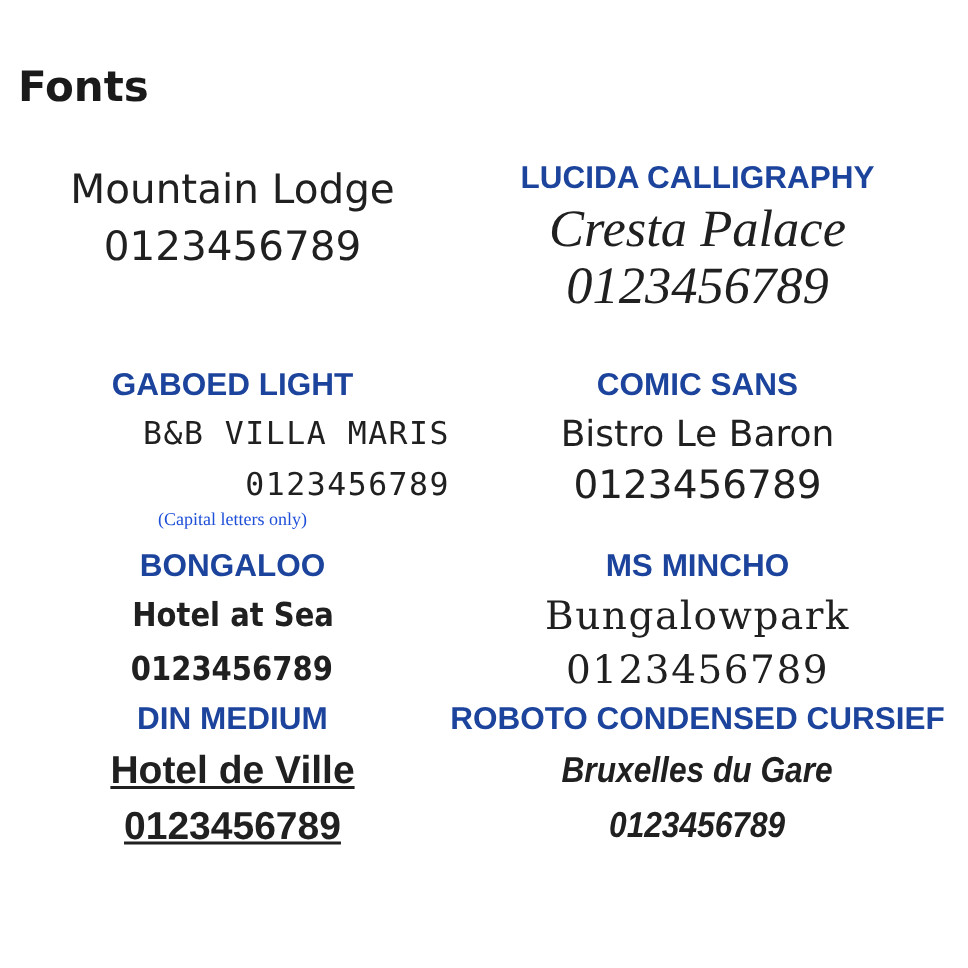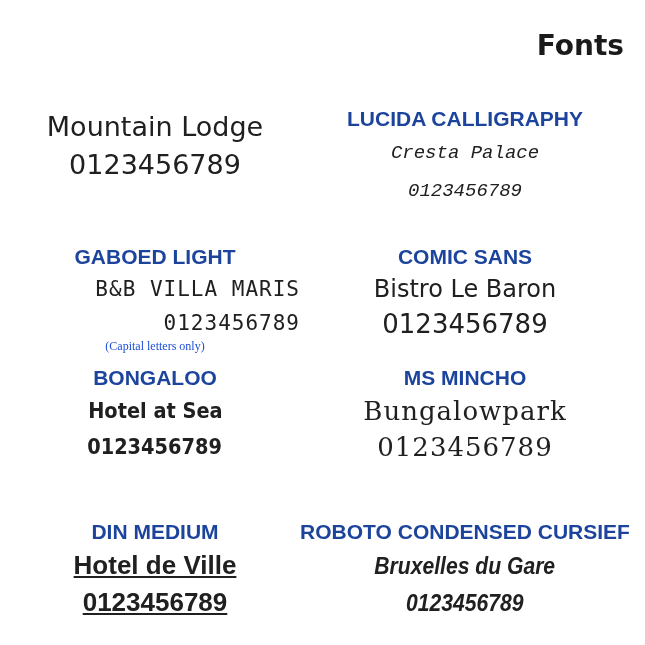--- a/index.html
+++ b/index.html
@@ -5,45 +5,45 @@
   html,body{margin:0;padding:0;background:#ffffff;}
   .page{
     position:relative;
     width:645px;height:645px;
     background:#ffffff;
     overflow:hidden;
     font-family:"Liberation Sans",sans-serif;
   }
   .title{
     position:absolute;top:30px;left:0;width:624px;
-    margin:0;text-align:right;
+    margin:12px;text-align:left;
     font-family:"DejaVu Sans",sans-serif;
     font-weight:700;font-size:28px;line-height:32px;
     color:#1a1a1a;letter-spacing:0px;
   }
   .cell{position:absolute;text-align:center;}
   .col-l{left:10px;width:290px;}
   .col-r{left:298px;width:334px;}
   .row1{top:106px;}
   .row2{top:244px;}
   .row3{top:365px;}
-  .row4{top:519px;}
+  .row4{top:467px;}
   .fname{
     font-family:"Liberation Sans",sans-serif;
     font-weight:700;font-size:21px;line-height:26px;
     color:#1c449c;margin:0 0 4px 0;white-space:nowrap;
   }
   .line{margin:4px 0 0 0;color:#202020;white-space:nowrap;}
   .note{
     font-family:Liberation Serif, serif;
     font-size:12px;line-height:15px;color:#1d4ed8;margin-top:1px;
   }
   
   .f-encode  {font-family:"DejaVu Sans",sans-serif;font-size:27px;line-height:34px;font-weight:400;}
-  .f-lucida  {font-family:Liberation Mono, monospace;font-style:italic;font-size:19px;line-height:34px;}
+  .f-lucida  {font-family:Liberation Serif, serif;font-style:italic;font-size:35px;line-height:34px;}
   .f-gaboed  {font-family:"DejaVu Sans Mono",monospace;font-size:21px;line-height:30px;letter-spacing:1px;text-align:right;}
   .f-comic   {font-family:"DejaVu Sans",sans-serif;font-size:24px;line-height:30px;}
   .f-comic-d {font-family:"DejaVu Sans",sans-serif;font-size:26px;line-height:32px;}
   .f-bongaloo{font-family:"DejaVu Sans",sans-serif;font-weight:700;font-size:22px;line-height:32px;}
   .f-mincho  {font-family:"DejaVu Serif",serif;font-size:26px;line-height:32px;letter-spacing:1px;}
   .f-din     {font-family:"Liberation Sans",sans-serif;font-weight:700;font-size:26px;line-height:33px;text-decoration:underline;}
   .f-roboto  {font-family:"Liberation Sans",sans-serif;font-style:italic;font-weight:700;font-size:24px;line-height:33px;}
   .squeeze{display:inline-block;transform:scaleX(0.88);transform-origin:50% 50%;}
 </style>
 </head>

